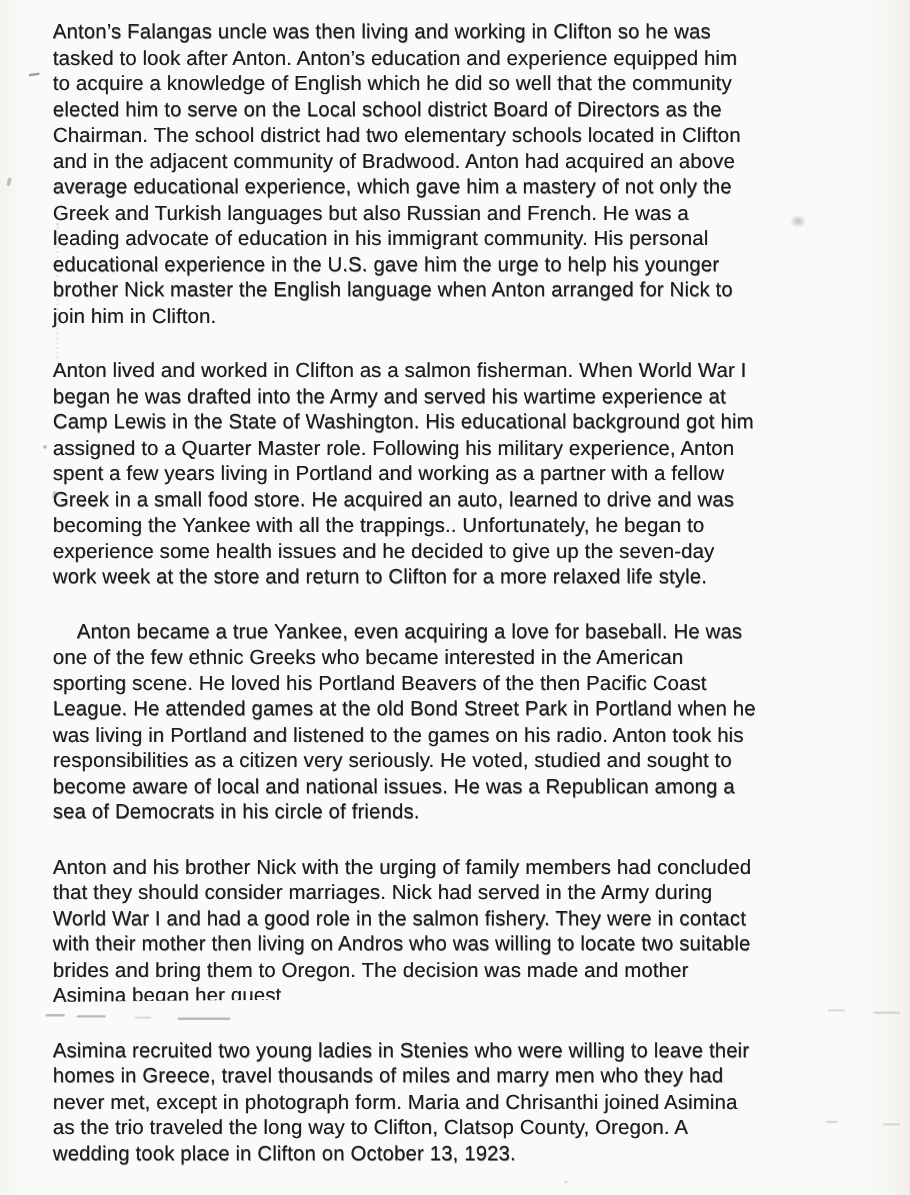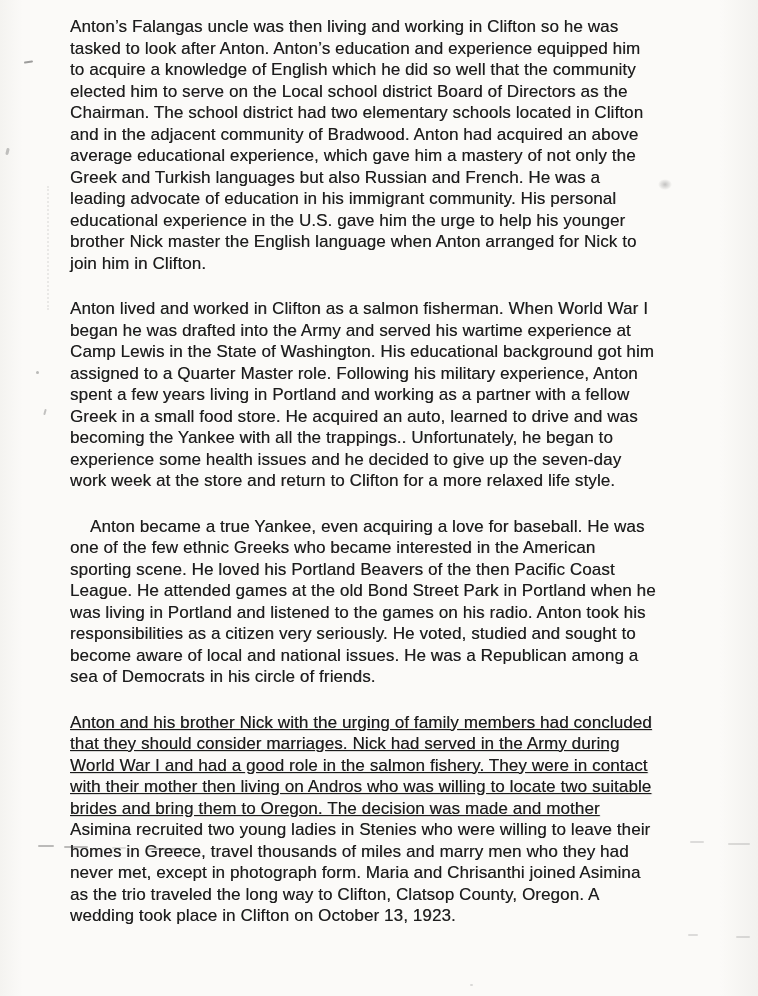--- a/index.html
+++ b/index.html
@@ -12,34 +12,34 @@
     width: 758px;
     height: 996px;
     margin: 0;
     background: linear-gradient(90deg, #f4f3f0 0%, #fbfaf8 3%, #fbfaf8 95%, #f2f1ee 100%);
     overflow: hidden;
     font-family: "Liberation Sans", "DejaVu Sans", sans-serif;
   }
   .text-block {
     position: absolute;
     top: 16px;
-    left: 70px;
+    left: 44px;
     width: 660px;
     color: #1c1c1c;
     font-size: 17px;
     line-height: 21.5px;
     letter-spacing: 0.1px;
     text-shadow: 0.3px 0.3px 0.4px rgba(20,20,20,0.55);
   }
   .para {
     margin: 0 0 24px 0;
     white-space: pre-line;
   }
   .para.indent { text-indent: 20px; }
-  .para.nomargin { margin: 0; text-decoration: underline; }
+  .para.nomargin { margin: 0; }
   .clipped-line {
     white-space: pre-line;
     height: 21.5px;
     clip-path: polygon(0 0, 100% 0, 100% 46%, 55% 58%, 20% 68%, 0 74%);
     filter: blur(0.2px);
     margin-bottom: 24px;
   }
   
   .artifact { position: absolute; pointer-events: none; }
   .dash { background: rgba(40,40,40,0.30); border-radius: 2px; filter: blur(0.4px); }
@@ -92,20 +92,21 @@
 responsibilities as a citizen very seriously. He voted, studied and sought to
 become aware of local and national issues. He was a Republican among a
 sea of Democrats in his circle of friends.</p>
 
     <div>
       <p class="para nomargin">Anton and his brother Nick with the urging of family members had concluded
 that they should consider marriages. Nick had served in the Army during
 World War I and had a good role in the salmon fishery. They were in contact
 with their mother then living on Andros who was willing to locate two suitable
 brides and bring them to Oregon. The decision was made and mother</p>
+      <div class="clipped-line">Asimina began her quest</div>
     </div>
 
     <p class="para">Asimina recruited two young ladies in Stenies who were willing to leave their
 homes in Greece, travel thousands of miles and marry men who they had
 never met, except in photograph form. Maria and Chrisanthi joined Asimina
 as the trio traveled the long way to Clifton, Clatsop County, Oregon. A
 wedding took place in Clifton on October 13, 1923.</p>
   </div>
 
   <div class="artifact tick" style="left:24px; top:61px; width:9px; height:2px; transform:rotate(-8deg);"></div>

